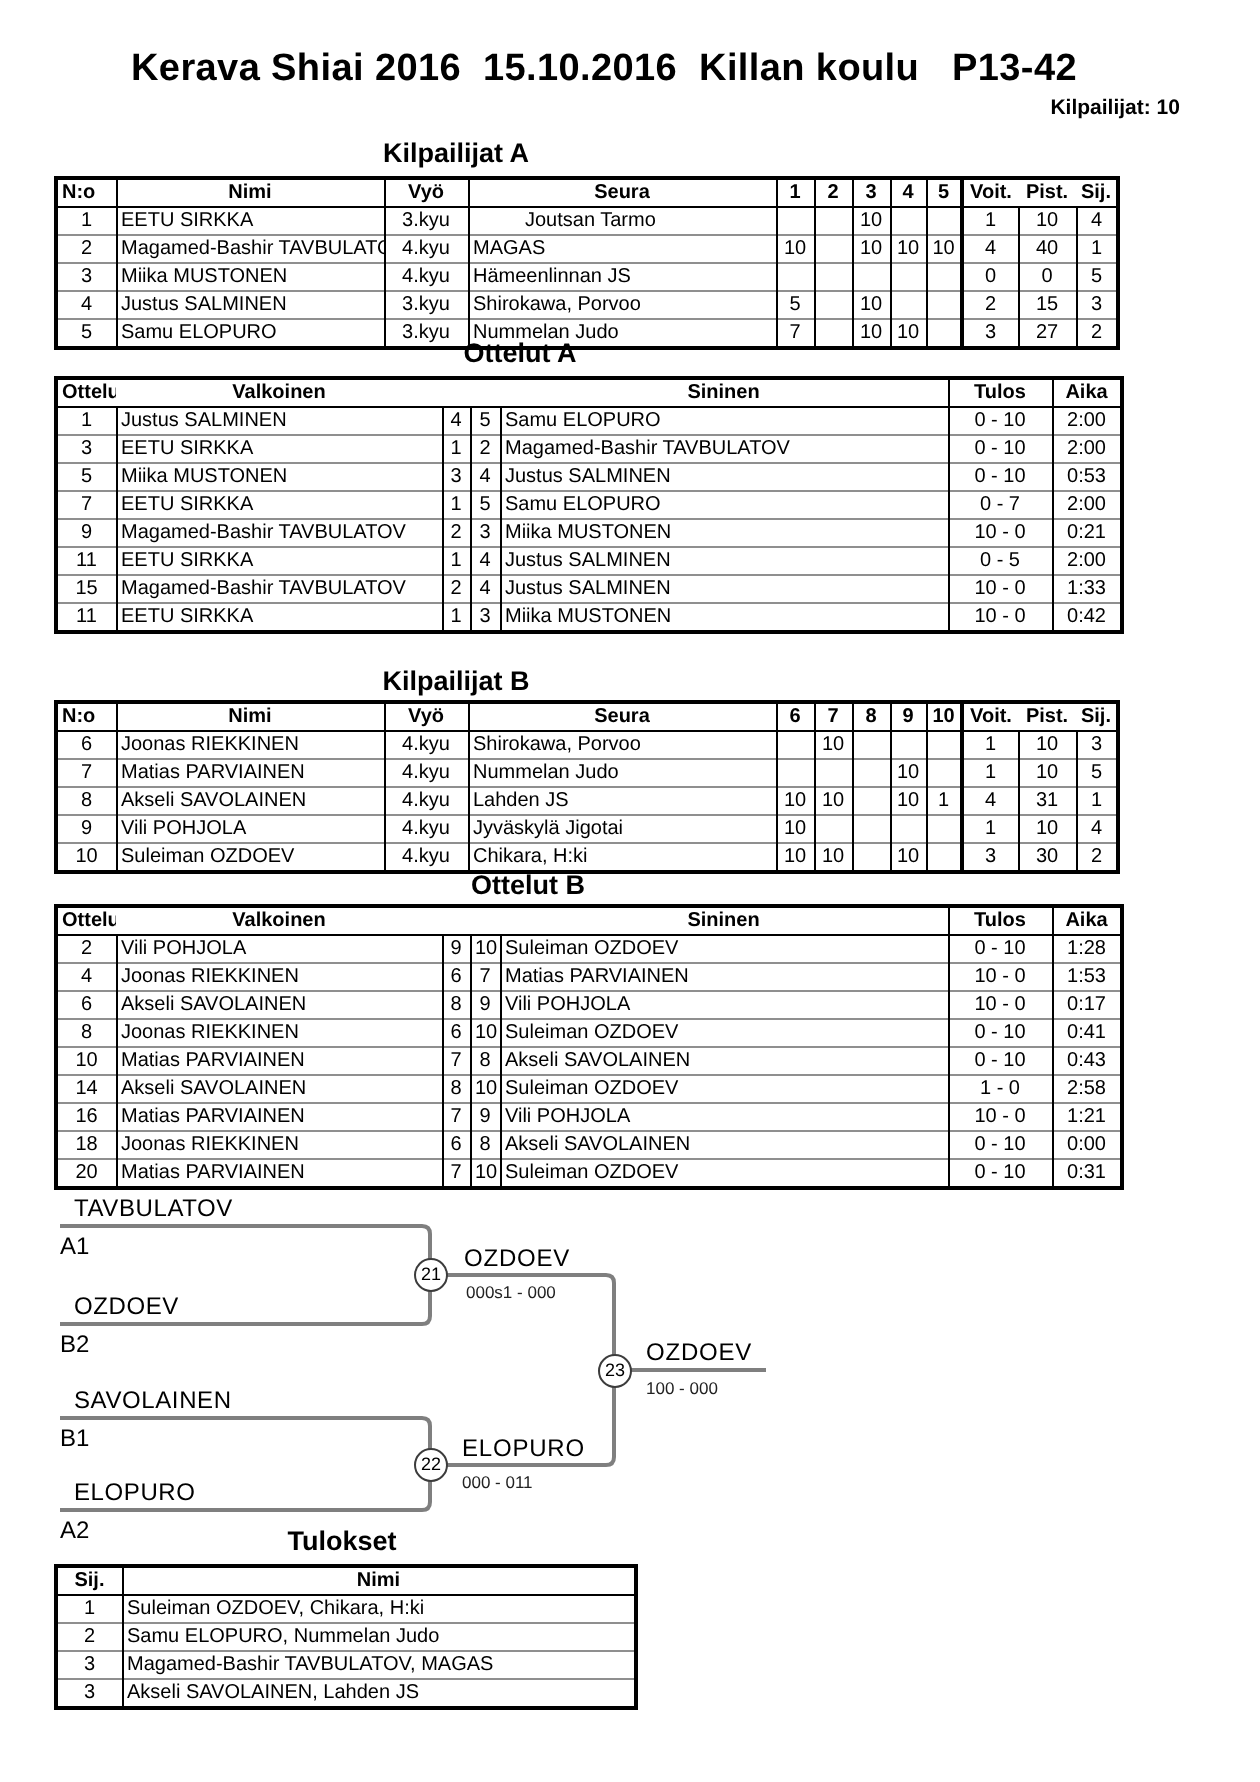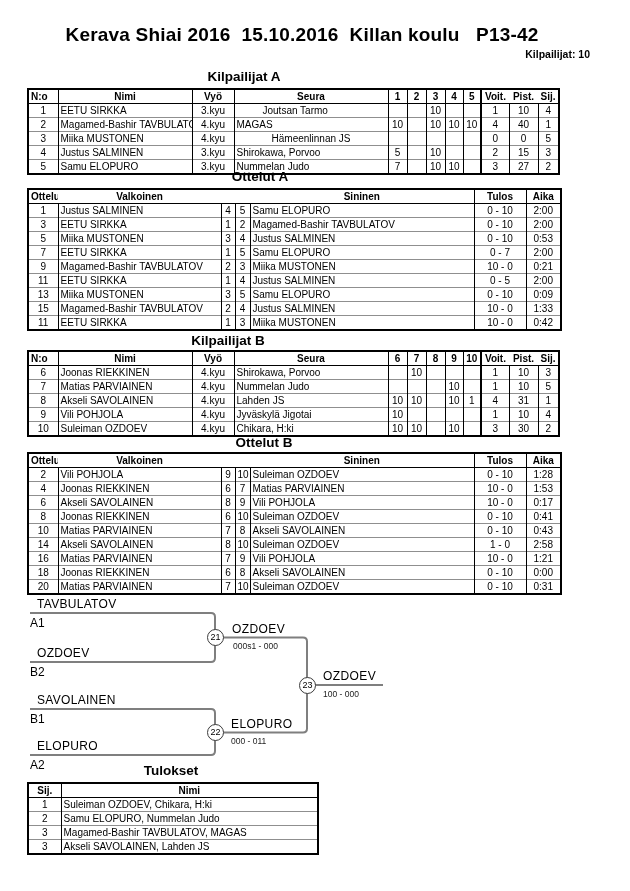--- a/index.html
+++ b/index.html
@@ -44,21 +44,21 @@
     position:absolute;width:15px;height:15px;border:1px solid #3c3c3c;border-radius:50%;
     background:#fff;font-size:9px;text-align:center;line-height:15px;z-index:2;
   }
 </style>
 </head>
 <body>
 
 <div class="title">Kerava Shiai 2016  15.10.2016  Killan koulu   P13-42</div>
 <div class="kcount">Kilpailijat: 10</div>
 
-<div class="heading" style="left:244px;top:69px">Kilpailijat A</div>
+<div class="heading" style="left:228px;top:69px">Kilpailijat A</div>
 <table class="grid firstleft" style="left:27px;top:88px;width:531px">
     <colgroup>
       <col style="width: 30px;">
       <col style="width: 134px;">
       <col style="width: 42px;">
       <col style="width: 154px;">
       <col style="width: 19px;">
       <col style="width: 19px;">
       <col style="width: 19px;">
       <col style="width: 18px;">
@@ -109,21 +109,21 @@
         <td style="text-align: center;">10</td>
         <td style="text-align: center;">10</td>
         <td class="gs" style="text-align: center;">4</td>
         <td style="text-align: center;">40</td>
         <td style="text-align: center;">1</td>
       </tr>
       <tr>
         <td style="text-align: center;">3</td>
         <td style="text-align: left;">Miika MUSTONEN</td>
         <td style="text-align: center;">4.kyu</td>
-        <td style="text-align: center;">Hämeenlinnan JS</td>
+        <td style="text-align: left;">Hämeenlinnan JS</td>
         <td style="text-align: center;"></td>
         <td style="text-align: center;"></td>
         <td style="text-align: center;"></td>
         <td style="text-align: center;"></td>
         <td style="text-align: center;"></td>
         <td class="gs" style="text-align: center;">0</td>
         <td style="text-align: center;">0</td>
         <td style="text-align: center;">5</td>
       </tr>
       <tr>
@@ -226,29 +226,20 @@
         <td style="text-align: center;">0:21</td>
       </tr>
       <tr>
         <td style="text-align: center;">11</td>
         <td style="text-align: left;">EETU SIRKKA</td>
         <td style="text-align: center;">1</td>
         <td style="text-align: center;">4</td>
         <td style="text-align: left;">Justus SALMINEN</td>
         <td style="text-align: center;">0 - 5</td>
         <td style="text-align: center;">2:00</td>
-      </tr>
-      <tr>
-        <td style="text-align: center;">13</td>
-        <td style="text-align: left;">Miika MUSTONEN</td>
-        <td style="text-align: center;">3</td>
-        <td style="text-align: center;">5</td>
-        <td style="text-align: left;">Samu ELOPURO</td>
-        <td style="text-align: center;">0 - 10</td>
-        <td style="text-align: center;">0:09</td>
       </tr>
       <tr>
         <td style="text-align: center;">15</td>
         <td style="text-align: left;">Magamed-Bashir TAVBULATOV</td>
         <td style="text-align: center;">2</td>
         <td style="text-align: center;">4</td>
         <td style="text-align: left;">Justus SALMINEN</td>
         <td style="text-align: center;">10 - 0</td>
         <td style="text-align: center;">1:33</td>
       </tr>

